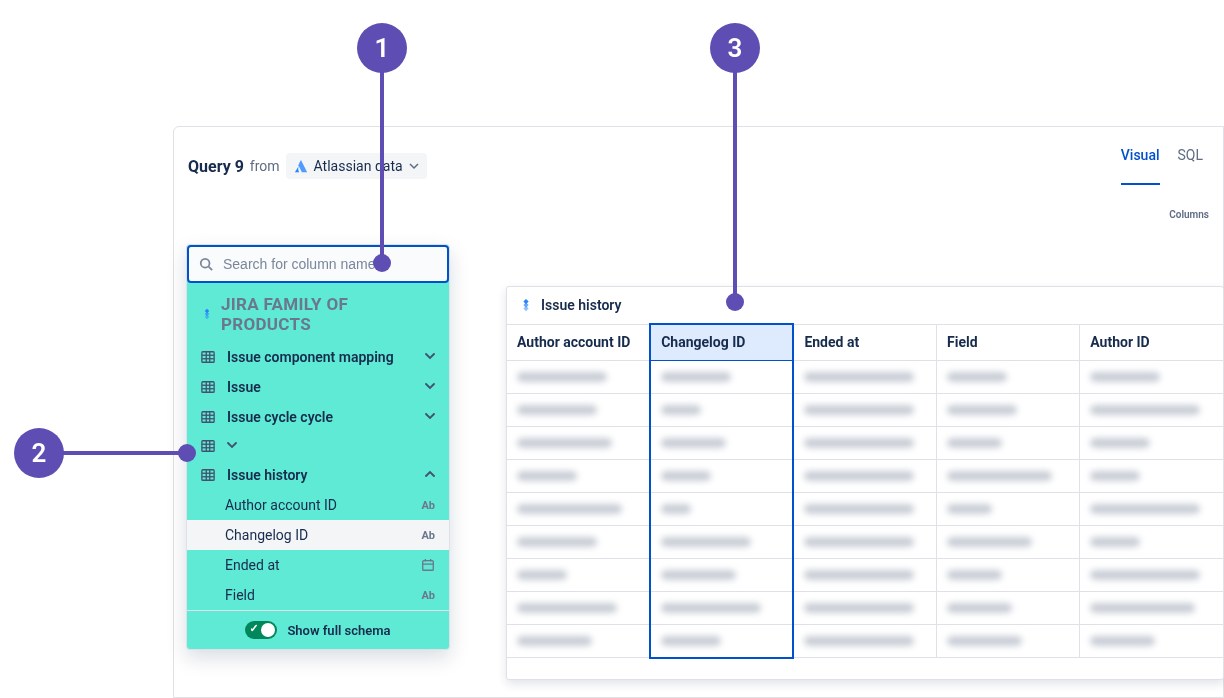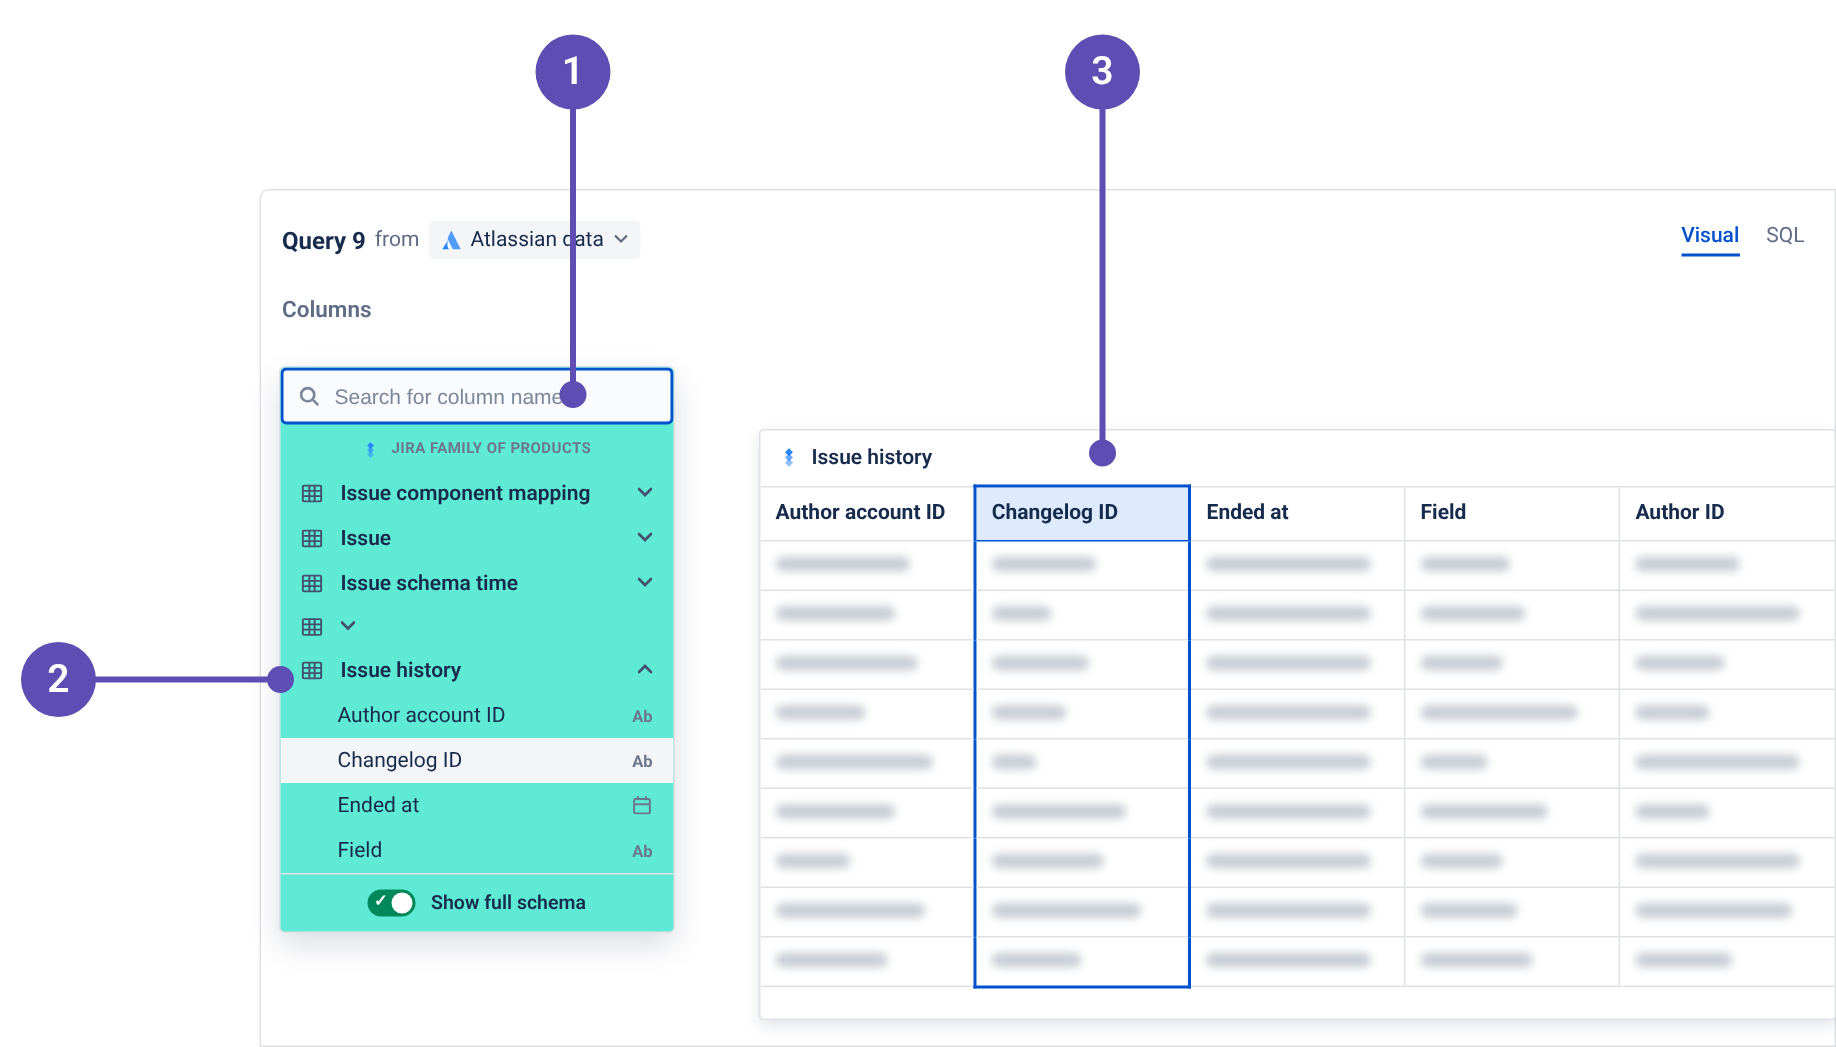--- a/index.html
+++ b/index.html
@@ -96,35 +96,36 @@
     color: #5E6C84;
   }
   .tabs {
     margin-left: auto;
     display: flex;
     gap: 18px;
     font-size: 14px;
   }
   .tab {
     cursor: pointer;
-    padding-bottom: 4px;
+    padding-bottom: 20px;
     color: #5E6C84;
     text-align: center;
   }
   .tab.active {
     color: #0052CC;
     border-bottom: 2px solid #0052CC;
     font-weight: 500;
   }
 
   .columns-header {
     padding: 14px 14px 8px 14px;
-    font-size: 15px;
+    font-size: 10px;
     color: #5E6C84;
     font-weight: 600;
+    text-align: right;
   }
 
   
   .popover {
     position: absolute;
     left: 186px;
     top: 244px;
     width: 264px;
     background: #5eead4;
     border: 1px solid #DFE1E6;
@@ -153,27 +154,26 @@
     background: transparent;
     font-size: 14px;
     color: #172B4D;
     outline: none;
     width: 100%;
   }
   .search-input::placeholder { color: #7A869A; }
 
   .group-label {
     display: flex;
-    align-items: flex-start;
+    align-items: center;
     padding: 11px 14px 8px 14px;
-    font-size: 10px;
+    font-size: 17px;
     font-weight: 700;
     color: #6B778C;
     letter-spacing: 0.3px;
-    margin-left: 40px;
   }
   .group-label .jira-icon { color: #2684FF; margin-right: 8px; display:inline-flex; }
 
   .tree-item {
     display: flex;
     align-items: center;
     padding: 7px 14px;
     font-size: 14px;
     color: #172B4D;
     cursor: pointer;
@@ -411,21 +411,21 @@
       <div class="tree-item">
         <span class="table-icon">
           <svg width="14" height="14" viewBox="0 0 16 16">
             <rect x="1" y="2" width="14" height="12" rx="1" stroke="currentColor" stroke-width="1.5" fill="none"></rect>
             <line x1="1" y1="6" x2="15" y2="6" stroke="currentColor" stroke-width="1.5"></line>
             <line x1="1" y1="10" x2="15" y2="10" stroke="currentColor" stroke-width="1.5"></line>
             <line x1="6" y1="2" x2="6" y2="14" stroke="currentColor" stroke-width="1.5"></line>
             <line x1="10" y1="2" x2="10" y2="14" stroke="currentColor" stroke-width="1.5"></line>
           </svg>
         </span>
-        <span class="label">Issue schema time</span>
+        <span class="label">Issue cycle cycle</span>
         <span class="chev"><svg width="10" height="10" viewBox="0 0 10 10">
             <path d="M1 3l4 4 4-4" stroke="currentColor" stroke-width="1.8" fill="none" stroke-linecap="round"></path>
           </svg></span>
       </div>
       <div class="tree-item">
         <span class="table-icon">
           <svg width="14" height="14" viewBox="0 0 16 16">
             <rect x="1" y="2" width="14" height="12" rx="1" stroke="currentColor" stroke-width="1.5" fill="none"></rect>
             <line x1="1" y1="6" x2="15" y2="6" stroke="currentColor" stroke-width="1.5"></line>
             <line x1="1" y1="10" x2="15" y2="10" stroke="currentColor" stroke-width="1.5"></line>

